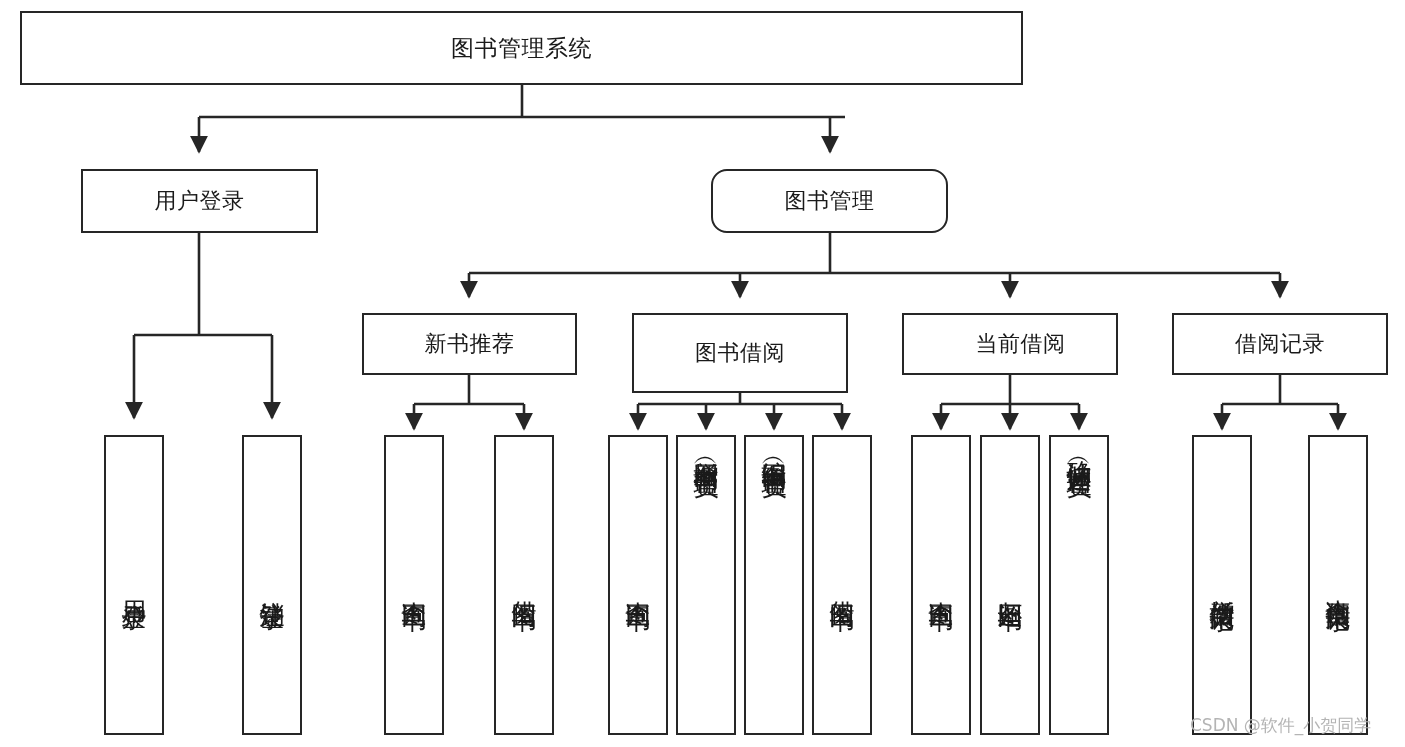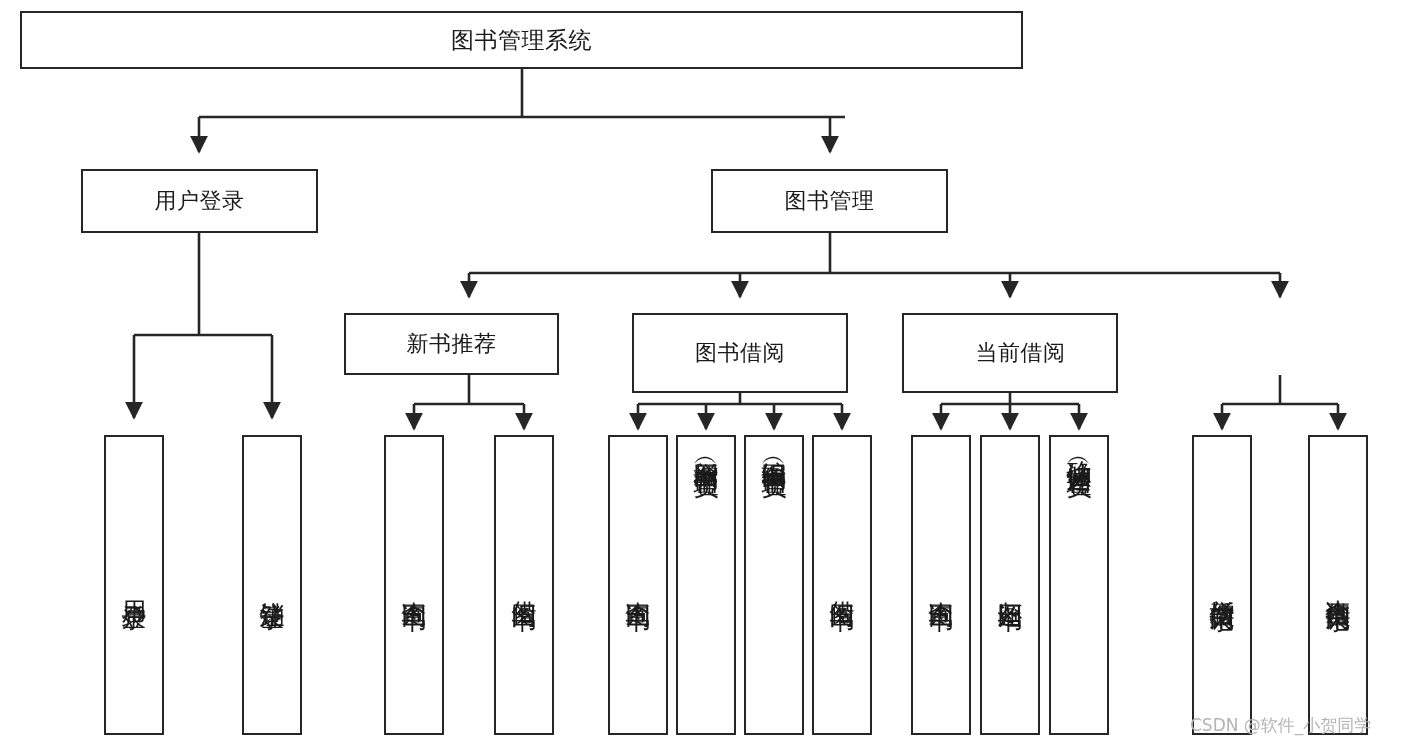--- a/index.html
+++ b/index.html
@@ -125,39 +125,42 @@
       <path d="M 1010,404 L 1010,429" marker-end="url(#arrow)"></path>
       <path d="M 1079,404 L 1079,429" marker-end="url(#arrow)"></path>
 
       <path d="M 1280,375 L 1280,404"></path>
       <path d="M 1222,404 L 1338,404"></path>
       <path d="M 1222,404 L 1222,429" marker-end="url(#arrow)"></path>
       <path d="M 1338,404 L 1338,429" marker-end="url(#arrow)"></path>
     </g>
   </svg>
 
-  <div class="node horiz root" style="left:20px; top:11px; width:1003px; height:58px;">
+  <div class="node horiz root" style="left:20px; top:11px; width:1003px; height:74px;">
     <span class="label">图书管理系统</span>
   </div>
 
   <div class="node horiz" style="left:81px; top:169px; width:237px; height:64px;">
     <span class="label">用户登录</span>
   </div>
-  <div class="node horiz" style="left:711px; top:169px; width:237px; height:64px;">
+  <div class="node horiz" style="left:711px; top:169px; width:237px; height:64px;border-radius:16px;">
     <span class="label">图书管理</span>
   </div>
 
-  <div class="node horiz" style="left:344px; top:313px; width:215px; height:62px;">
+  <div class="node horiz" style="left:362px; top:313px; width:215px; height:62px;">
     <span class="label">新书推荐</span>
   </div>
   <div class="node horiz" style="left:632px; top:313px; width:216px; height:80px;">
     <span class="label">图书借阅</span>
   </div>
-  <div class="node horiz" style="left:902px; top:313px; width:216px; height:80px;padding-left:21px;">
+  <div class="node horiz" style="left:902px; top:313px; width:216px; height:62px;padding-left:21px;">
     <span class="label">当前借阅</span>
+  </div>
+  <div class="node horiz" style="left:1172px; top:313px; width:216px; height:62px;">
+    <span class="label">借阅记录</span>
   </div>
 
   <div class="node vert center" style="left:104px; top:435px; width:60px; height:300px;">
     <span class="label">用户登录</span>
   </div>
   <div class="node vert center" style="left:242px; top:435px; width:60px; height:300px;">
     <span class="label">注销登录</span>
   </div>
 
   <div class="node vert center" style="left:384px; top:435px; width:60px; height:300px;">

